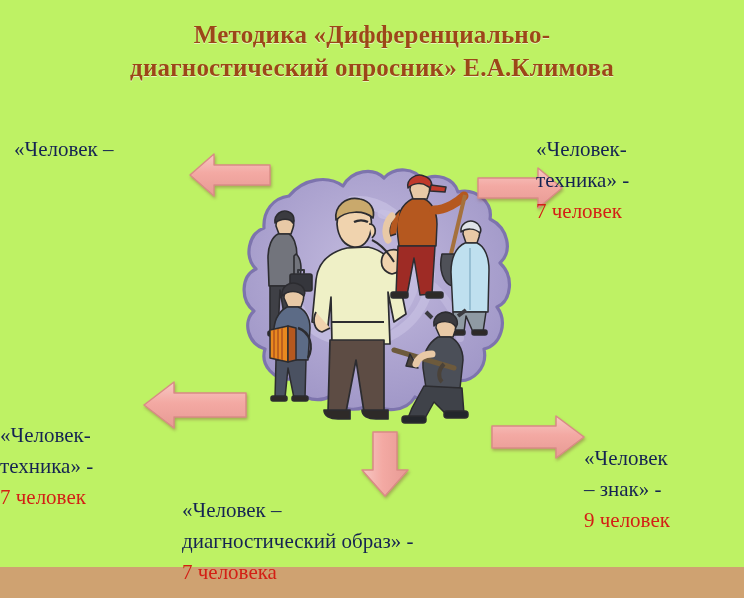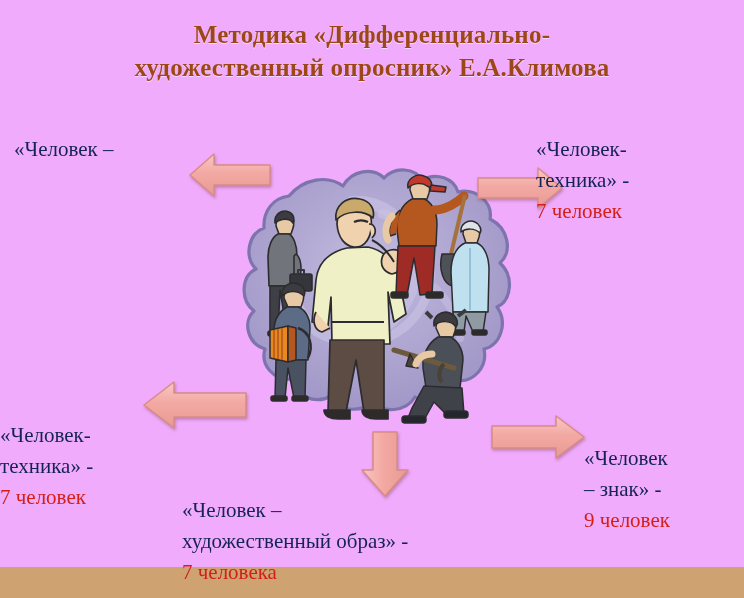--- a/index.html
+++ b/index.html
@@ -12,21 +12,21 @@
     height: 598px;
     background: #ffffff;
     font-family: "Liberation Serif", "DejaVu Serif", serif;
     overflow: hidden;
     position: relative;
   }
   #stage {
     position: relative;
     width: 744px;
     height: 598px;
-    background: #f0abfc;
+    background: #bef264;
     overflow: hidden;
   }
 
   
   .bottom-band {
     position: absolute;
     left: 0;
     top: 567px;
     width: 744px;
     height: 31px;
@@ -100,21 +100,21 @@
 </style>
 </head>
 <body>
 
 <div id="stage">
 
   <div class="bottom-band"></div>
 
   <div class="title">
     <span class="line">Методика «Дифференциально-</span>
-    <span class="line">художественный опросник» Е.А.Климова</span>
+    <span class="line">диагностический опросник» Е.А.Климова</span>
   </div>
 
   <div id="illustration">
     <svg width="292" height="282" viewBox="0 0 292 282" xmlns="http://www.w3.org/2000/svg">
       <defs>
         <radialGradient id="blobGrad" cx="48%" cy="42%" r="68%">
           <stop offset="0%" stop-color="#c4bcdf"></stop>
           <stop offset="55%" stop-color="#ada4d0"></stop>
           <stop offset="100%" stop-color="#9b92c4"></stop>
         </radialGradient>
@@ -310,17 +310,17 @@
   </div>
 
   <div class="label" id="label-sign">
     <span class="ln">«Человек</span>
     <span class="ln">– знак» -</span>
     <span class="count">9 человек</span>
   </div>
 
   <div class="label" id="label-art">
     <span class="ln">«Человек –</span>
-    <span class="ln">художественный образ» -</span>
+    <span class="ln">диагностический образ» -</span>
     <span class="count">7 человека</span>
   </div>
 
 </div>
 
 </body></html>

